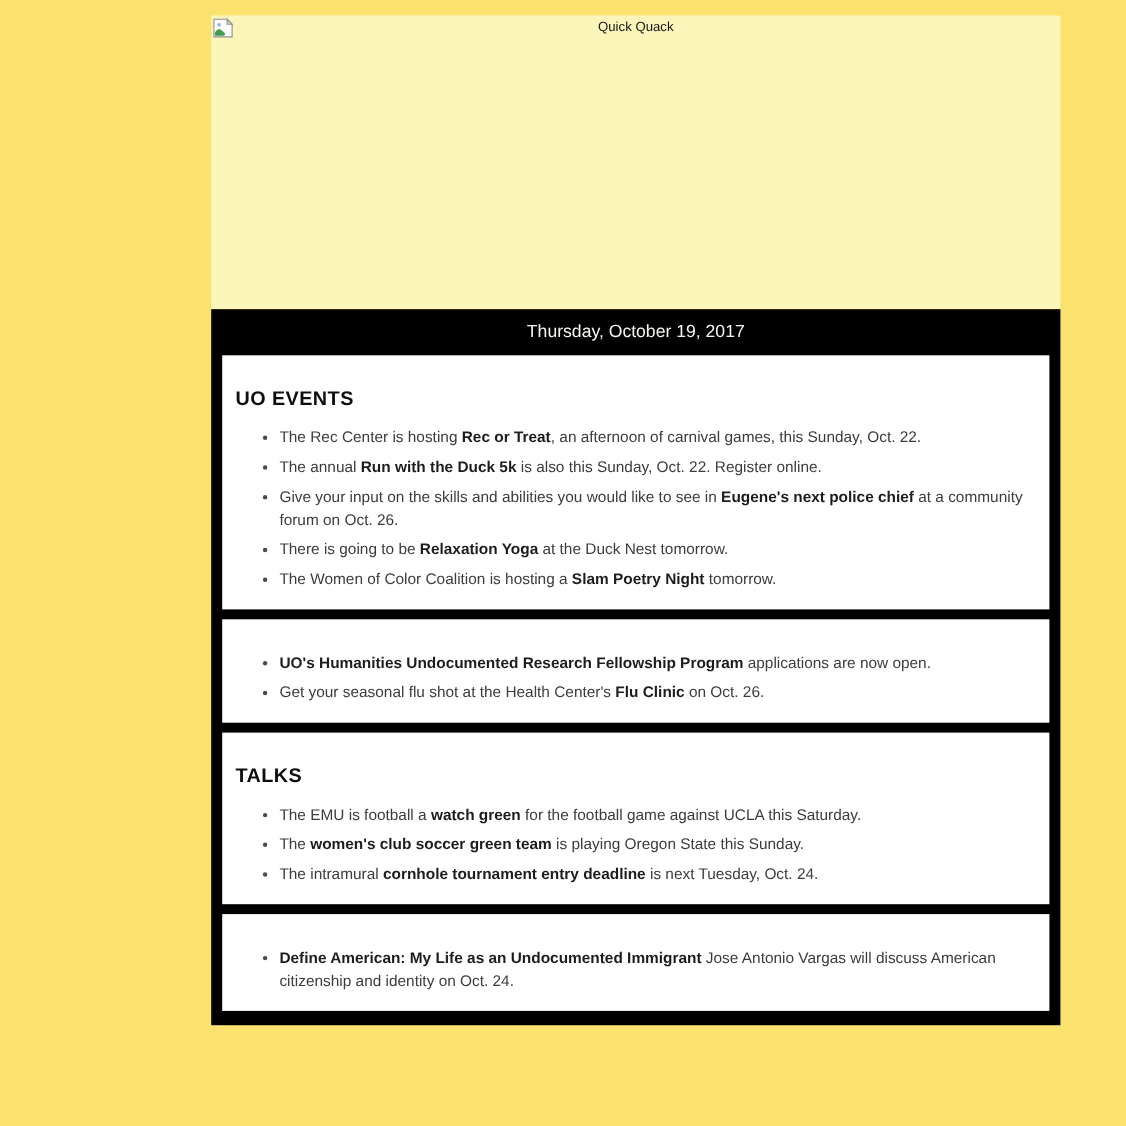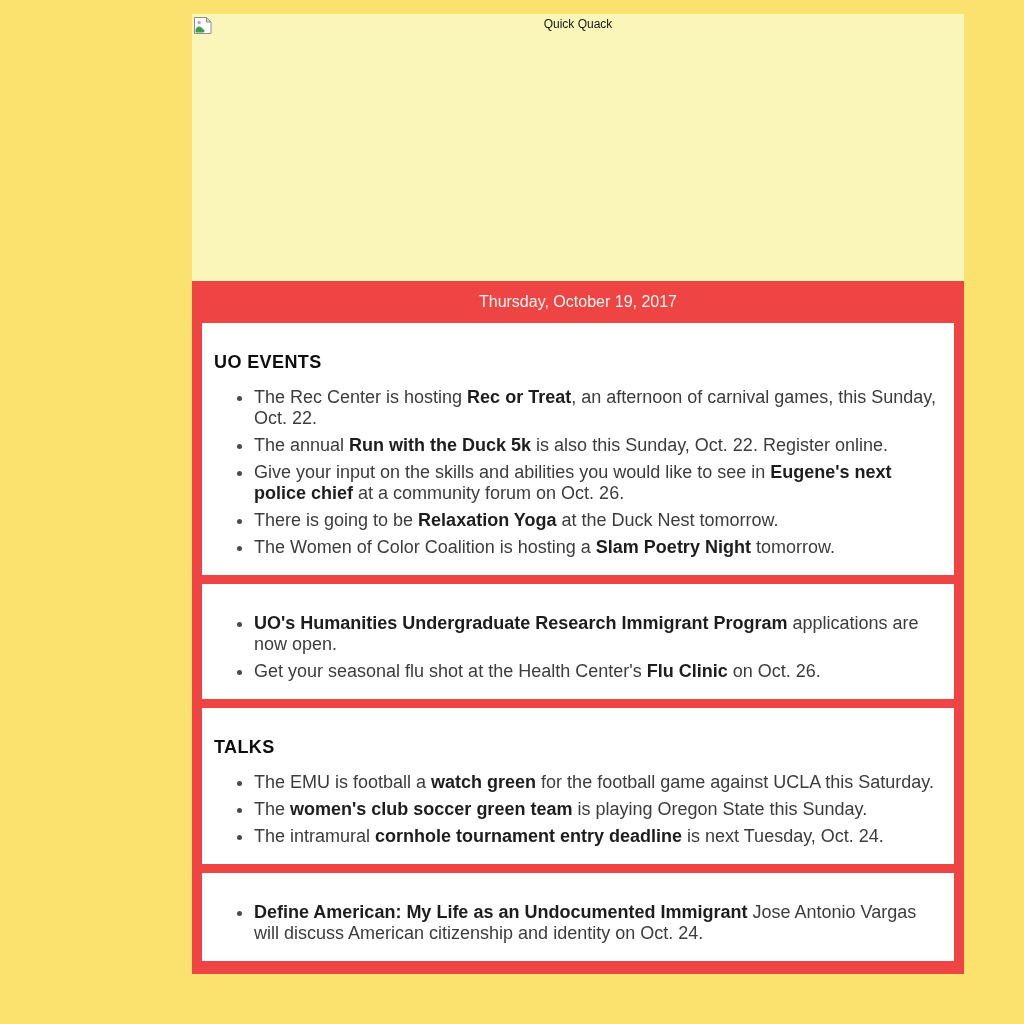--- a/index.html
+++ b/index.html
@@ -32,21 +32,21 @@
   .alt-text {
     position: absolute;
     left: 0;
     right: 0;
     top: 3px;
     text-align: center;
     font-size: 12px;
     color: #141414;
   }
   .green-body {
-    background: #ef4444;
+    background: #000000;
   }
   .date-bar {
     height: 42px;
     display: flex;
     align-items: center;
     justify-content: center;
     color: #F5F6F0;
     font-size: 16px;
   }
   .sections {
@@ -63,21 +63,21 @@
     font-weight: bold;
     letter-spacing: 0.4px;
     color: #0E0E0E;
   }
   .card-list {
     margin: 0;
     padding: 0 0 0 40px;
     list-style: disc;
   }
   .card-item {
-    font-size: 18px;
+    font-size: 14px;
     line-height: 21px;
     color: #3C3C3C;
     margin-bottom: 6px;
   }
   .card-item:last-child {
     margin-bottom: 0;
   }
   .card-item::marker {
     color: #4A4A4A;
   }
@@ -113,21 +113,21 @@
             <li class="card-item"><span>The Rec Center is hosting </span><strong>Rec or Treat</strong><span>, an afternoon of carnival games, this Sunday, Oct. 22.</span></li>
             <li class="card-item"><span>The annual </span><strong>Run with the Duck 5k</strong><span> is also this Sunday, Oct. 22. Register online.</span></li>
             <li class="card-item"><span>Give your input on the skills and abilities you would like to see in </span><strong>Eugene's next police chief</strong><span> at a community forum on Oct. 26.</span></li>
             <li class="card-item"><span>There is going to be </span><strong>Relaxation Yoga</strong><span> at the Duck Nest tomorrow.</span></li>
             <li class="card-item"><span>The Women of Color Coalition is hosting a </span><strong>Slam Poetry Night</strong><span> tomorrow.</span></li>
           </ul>
   </section>
 
   <section class="card">
     <ul class="card-list">
-            <li class="card-item"><strong>UO's Humanities Undergraduate Research Immigrant Program</strong><span> applications are now open.</span></li>
+            <li class="card-item"><strong>UO's Humanities Undocumented Research Fellowship Program</strong><span> applications are now open.</span></li>
             <li class="card-item"><span>Get your seasonal flu shot at the Health Center's </span><strong>Flu Clinic</strong><span> on Oct. 26.</span></li>
           </ul>
   </section>
 
   <section class="card">
     <h2 class="card-title">TALKS</h2>
     <ul class="card-list">
             <li class="card-item"><span>The EMU is football a </span><strong>watch green</strong><span> for the football game against UCLA this Saturday.</span></li>
             <li class="card-item"><span>The </span><strong>women's club soccer green team</strong><span> is playing Oregon State this Sunday.</span></li>
             <li class="card-item"><span>The intramural </span><strong>cornhole tournament entry deadline</strong><span> is next Tuesday, Oct. 24.</span></li>

